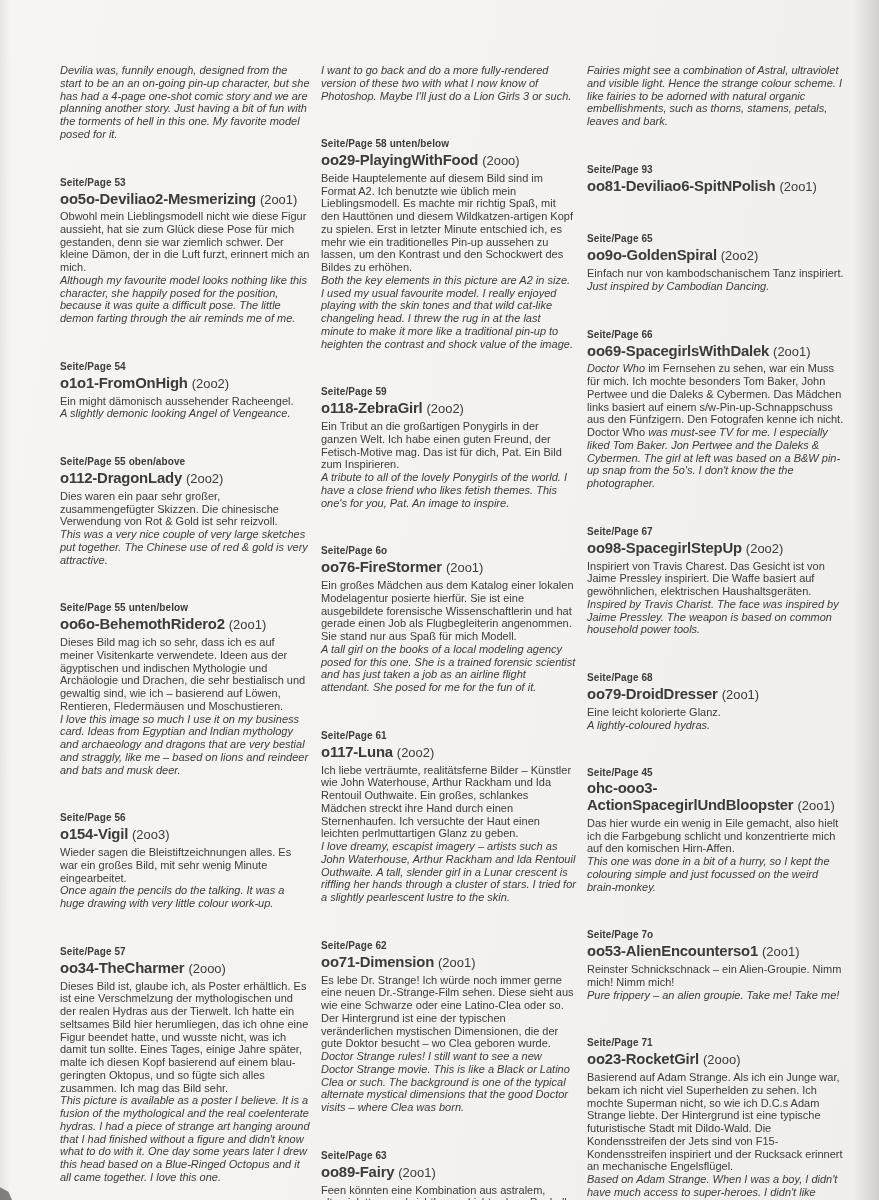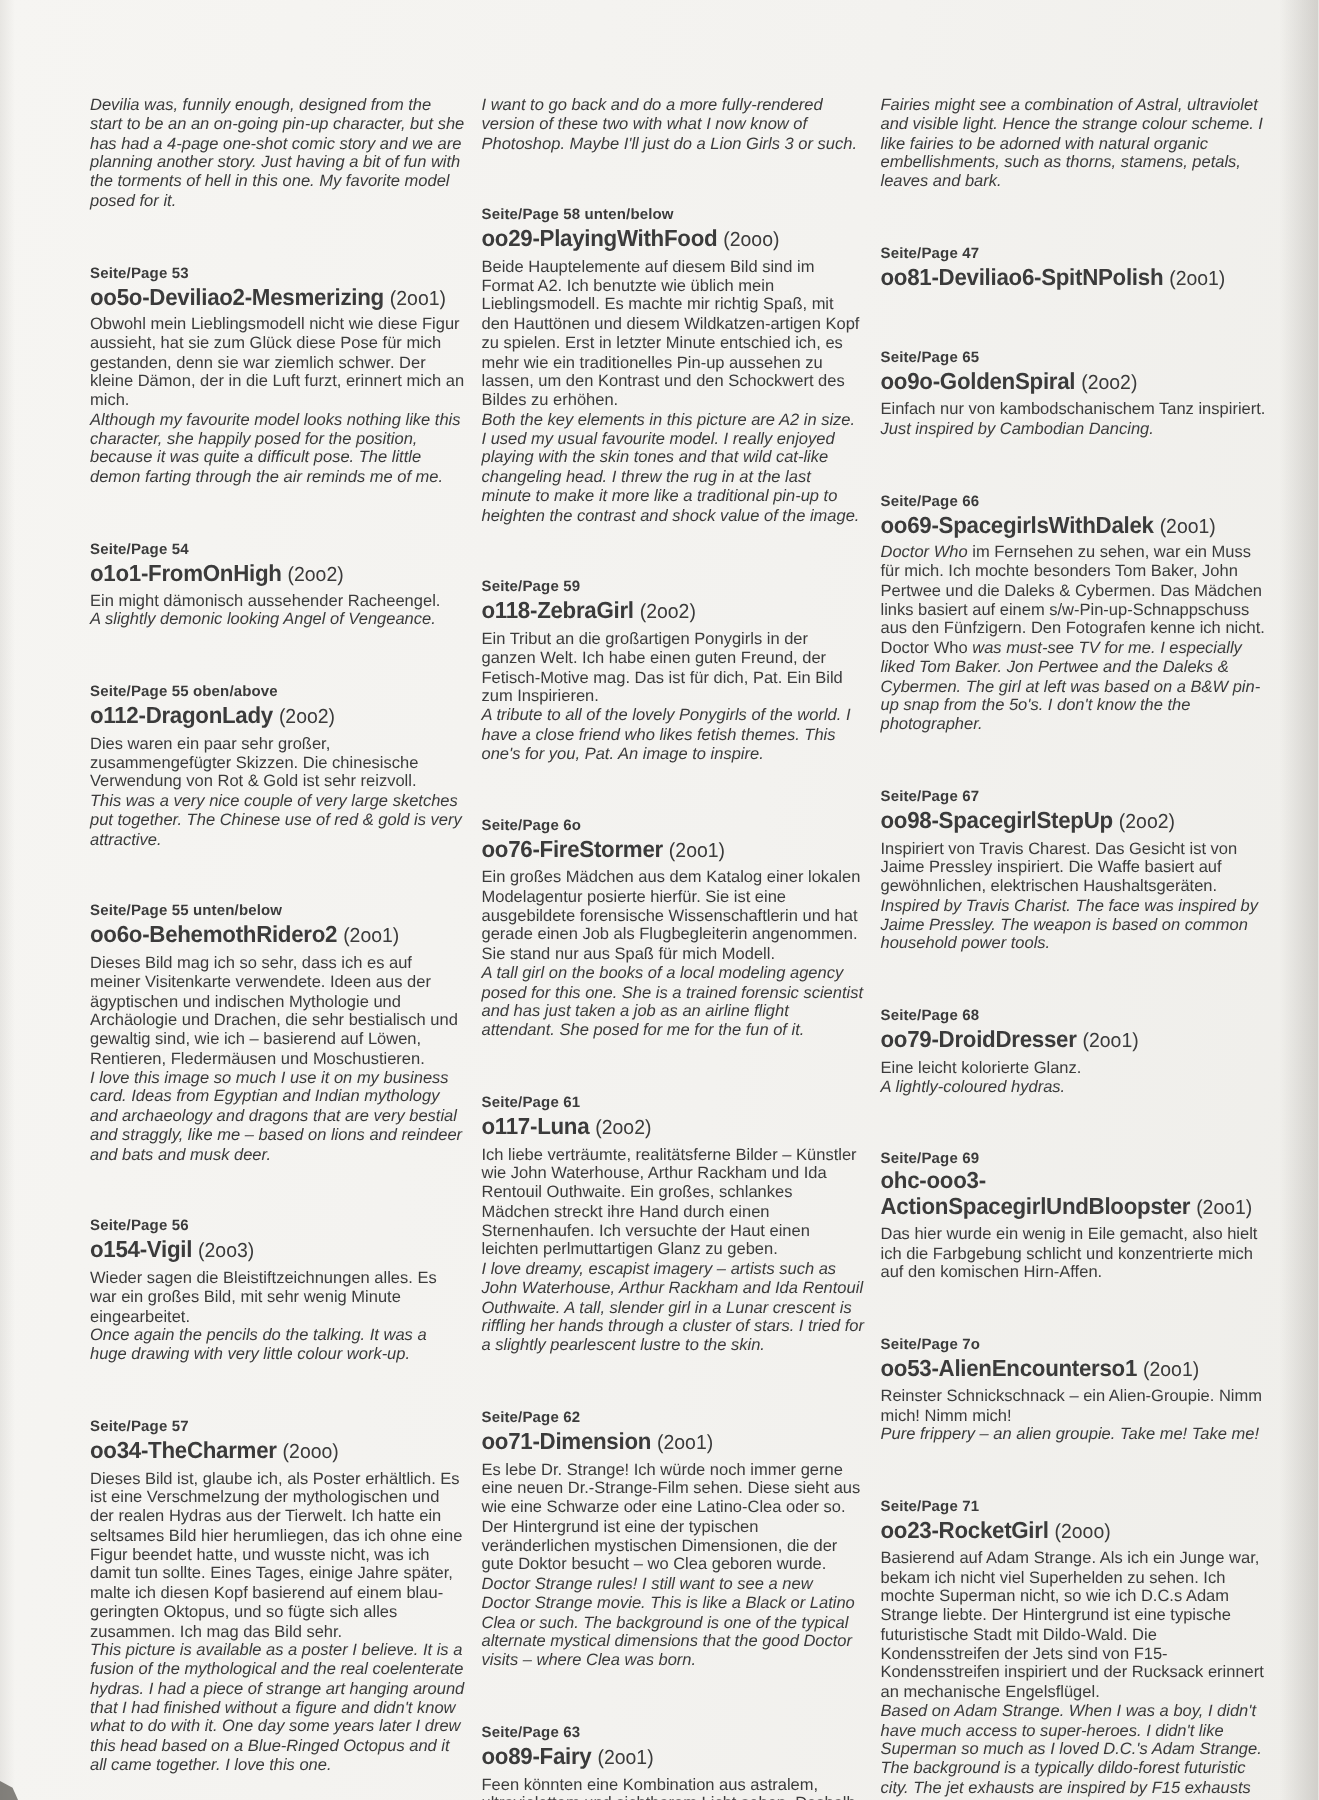--- a/index.html
+++ b/index.html
@@ -61,25 +61,25 @@
         <p class="en lead">I want to go back and do a more fully-rendered version of these two with what I now know of Photoshop. Maybe I'll just do a Lion Girls 3 or such.</p>
         <div class="entry"><div class="label">Seite/Page 58 unten/below</div><h3 class="title"><span class="t">oo29-PlayingWithFood</span> <span class="year">(2ooo)</span></h3><p class="de">Beide Hauptelemente auf diesem Bild sind im Format A2. Ich benutzte wie üblich mein Lieblingsmodell. Es machte mir richtig Spaß, mit den Hauttönen und diesem Wildkatzen-artigen Kopf zu spielen. Erst in letzter Minute entschied ich, es mehr wie ein traditionelles Pin-up aussehen zu lassen, um den Kontrast und den Schockwert des Bildes zu erhöhen.</p><p class="en">Both the key elements in this picture are A2 in size. I used my usual favourite model. I really enjoyed playing with the skin tones and that wild cat-like changeling head. I threw the rug in at the last minute to make it more like a traditional pin-up to heighten the contrast and shock value of the image.</p></div>
         <div class="entry"><div class="label">Seite/Page 59</div><h3 class="title"><span class="t">o118-ZebraGirl</span> <span class="year">(2oo2)</span></h3><p class="de">Ein Tribut an die großartigen Ponygirls in der ganzen Welt. Ich habe einen guten Freund, der Fetisch-Motive mag. Das ist für dich, Pat. Ein Bild zum Inspirieren.</p><p class="en">A tribute to all of the lovely Ponygirls of the world. I have a close friend who likes fetish themes. This one's for you, Pat. An image to inspire.</p></div>
         <div class="entry"><div class="label">Seite/Page 6o</div><h3 class="title"><span class="t">oo76-FireStormer</span> <span class="year">(2oo1)</span></h3><p class="de">Ein großes Mädchen aus dem Katalog einer lokalen Modelagentur posierte hierfür. Sie ist eine ausgebildete forensische Wissenschaftlerin und hat gerade einen Job als Flugbegleiterin angenommen. Sie stand nur aus Spaß für mich Modell.</p><p class="en">A tall girl on the books of a local modeling agency posed for this one. She is a trained forensic scientist and has just taken a job as an airline flight attendant. She posed for me for the fun of it.</p></div>
         <div class="entry"><div class="label">Seite/Page 61</div><h3 class="title"><span class="t">o117-Luna</span> <span class="year">(2oo2)</span></h3><p class="de">Ich liebe verträumte, realitätsferne Bilder – Künstler wie John Waterhouse, Arthur Rackham und Ida Rentouil Outhwaite. Ein großes, schlankes Mädchen streckt ihre Hand durch einen Sternenhaufen. Ich versuchte der Haut einen leichten perlmuttartigen Glanz zu geben.</p><p class="en">I love dreamy, escapist imagery – artists such as John Waterhouse, Arthur Rackham and Ida Rentouil Outhwaite. A tall, slender girl in a Lunar crescent is riffling her hands through a cluster of stars. I tried for a slightly pearlescent lustre to the skin.</p></div>
         <div class="entry"><div class="label">Seite/Page 62</div><h3 class="title"><span class="t">oo71-Dimension</span> <span class="year">(2oo1)</span></h3><p class="de">Es lebe Dr. Strange! Ich würde noch immer gerne eine neuen Dr.-Strange-Film sehen. Diese sieht aus wie eine Schwarze oder eine Latino-Clea oder so. Der Hintergrund ist eine der typischen veränderlichen mystischen Dimensionen, die der gute Doktor besucht – wo Clea geboren wurde.</p><p class="en">Doctor Strange rules! I still want to see a new Doctor Strange movie. This is like a Black or Latino Clea or such. The background is one of the typical alternate mystical dimensions that the good Doctor visits – where Clea was born.</p></div>
         <div class="entry"><div class="label">Seite/Page 63</div><h3 class="title"><span class="t">oo89-Fairy</span> <span class="year">(2oo1)</span></h3><p class="de">Feen könnten eine Kombination aus astralem, ultraviolettem und sichtbarem Licht sehen. Deshalb die seltsame Farbgebung. Ich mag es, Feen mit natürlichen, organischen Verschönerungen zu schmücken, wie etwa Hörner, Staubfäden, Blütenblätter, Blätter und Rinde.</p></div>
       </div>
       <div class="col">
         <p class="en lead">Fairies might see a combination of Astral, ultraviolet and visible light. Hence the strange colour scheme. I like fairies to be adorned with natural organic embellishments, such as thorns, stamens, petals, leaves and bark.</p>
-        <div class="entry"><div class="label">Seite/Page 47</div><h3 class="title"><span class="t">oo81-Deviliao6-SpitNPolish</span> <span class="year">(2oo1)</span></h3></div>
+        <div class="entry"><div class="label">Seite/Page 93</div><h3 class="title"><span class="t">oo81-Deviliao6-SpitNPolish</span> <span class="year">(2oo1)</span></h3></div>
         <div class="entry"><div class="label">Seite/Page 65</div><h3 class="title"><span class="t">oo9o-GoldenSpiral</span> <span class="year">(2oo2)</span></h3><p class="de">Einfach nur von kambodschanischem Tanz inspiriert.</p><p class="en">Just inspired by Cambodian Dancing.</p></div>
         <div class="entry"><div class="label">Seite/Page 66</div><h3 class="title"><span class="t">oo69-SpacegirlsWithDalek</span> <span class="year">(2oo1)</span></h3><p class="de"><span class="ital">Doctor Who</span> <span>im Fernsehen zu sehen, war ein Muss für mich. Ich mochte besonders Tom Baker, John Pertwee und die Daleks &amp; Cybermen. Das Mädchen links basiert auf einem s/w-Pin-up-Schnappschuss aus den Fünfzigern. Den Fotografen kenne ich nicht.</span></p><p class="en"><span class="roman">Doctor Who</span> <span>was must-see TV for me. I especially liked Tom Baker. Jon Pertwee and the Daleks &amp; Cybermen. The girl at left was based on a B&amp;W pin-up snap from the 5o's. I don't know the the photographer.</span></p></div>
         <div class="entry"><div class="label">Seite/Page 67</div><h3 class="title"><span class="t">oo98-SpacegirlStepUp</span> <span class="year">(2oo2)</span></h3><p class="de">Inspiriert von Travis Charest. Das Gesicht ist von Jaime Pressley inspiriert. Die Waffe basiert auf gewöhnlichen, elektrischen Haushaltsgeräten.</p><p class="en">Inspired by Travis Charist. The face was inspired by Jaime Pressley. The weapon is based on common household power tools.</p></div>
         <div class="entry"><div class="label">Seite/Page 68</div><h3 class="title"><span class="t">oo79-DroidDresser</span> <span class="year">(2oo1)</span></h3><p class="de">Eine leicht kolorierte Glanz.</p><p class="en">A lightly-coloured hydras.</p></div>
-        <div class="entry"><div class="label">Seite/Page 69</div><h3 class="title"><span class="t">ohc-ooo3-
-ActionSpacegirlUndBloopster</span> <span class="year">(2oo1)</span></h3><p class="de">Das hier wurde ein wenig in Eile gemacht, also hielt ich die Farbgebung schlicht und konzentrierte mich auf den komischen Hirn-Affen.</p></div>
+        <div class="entry"><div class="label">Seite/Page 45</div><h3 class="title"><span class="t">ohc-ooo3-
+ActionSpacegirlUndBloopster</span> <span class="year">(2oo1)</span></h3><p class="de">Das hier wurde ein wenig in Eile gemacht, also hielt ich die Farbgebung schlicht und konzentrierte mich auf den komischen Hirn-Affen.</p><p class="en">This one was done in a bit of a hurry, so I kept the colouring simple and just focussed on the weird brain-monkey.</p></div>
         <div class="entry"><div class="label">Seite/Page 7o</div><h3 class="title"><span class="t">oo53-AlienEncounterso1</span> <span class="year">(2oo1)</span></h3><p class="de">Reinster Schnickschnack – ein Alien-Groupie. Nimm mich! Nimm mich!</p><p class="en">Pure frippery – an alien groupie. Take me! Take me!</p></div>
         <div class="entry"><div class="label">Seite/Page 71</div><h3 class="title"><span class="t">oo23-RocketGirl</span> <span class="year">(2ooo)</span></h3><p class="de">Basierend auf Adam Strange. Als ich ein Junge war, bekam ich nicht viel Superhelden zu sehen. Ich mochte Superman nicht, so wie ich D.C.s Adam Strange liebte. Der Hintergrund ist eine typische futuristische Stadt mit Dildo-Wald. Die Kondensstreifen der Jets sind von F15-Kondensstreifen inspiriert und der Rucksack erinnert an mechanische Engelsflügel.</p><p class="en">Based on Adam Strange. When I was a boy, I didn't have much access to super-heroes. I didn't like Superman so much as I loved D.C.'s Adam Strange. The background is a typically dildo-forest futuristic city. The jet exhausts are inspired by F15 exhausts and the backpack is like mechanical angel wings.</p></div>
       </div>
     </div>
   <div class="corner-smudge"></div>
 </div>
 
 </body></html>

